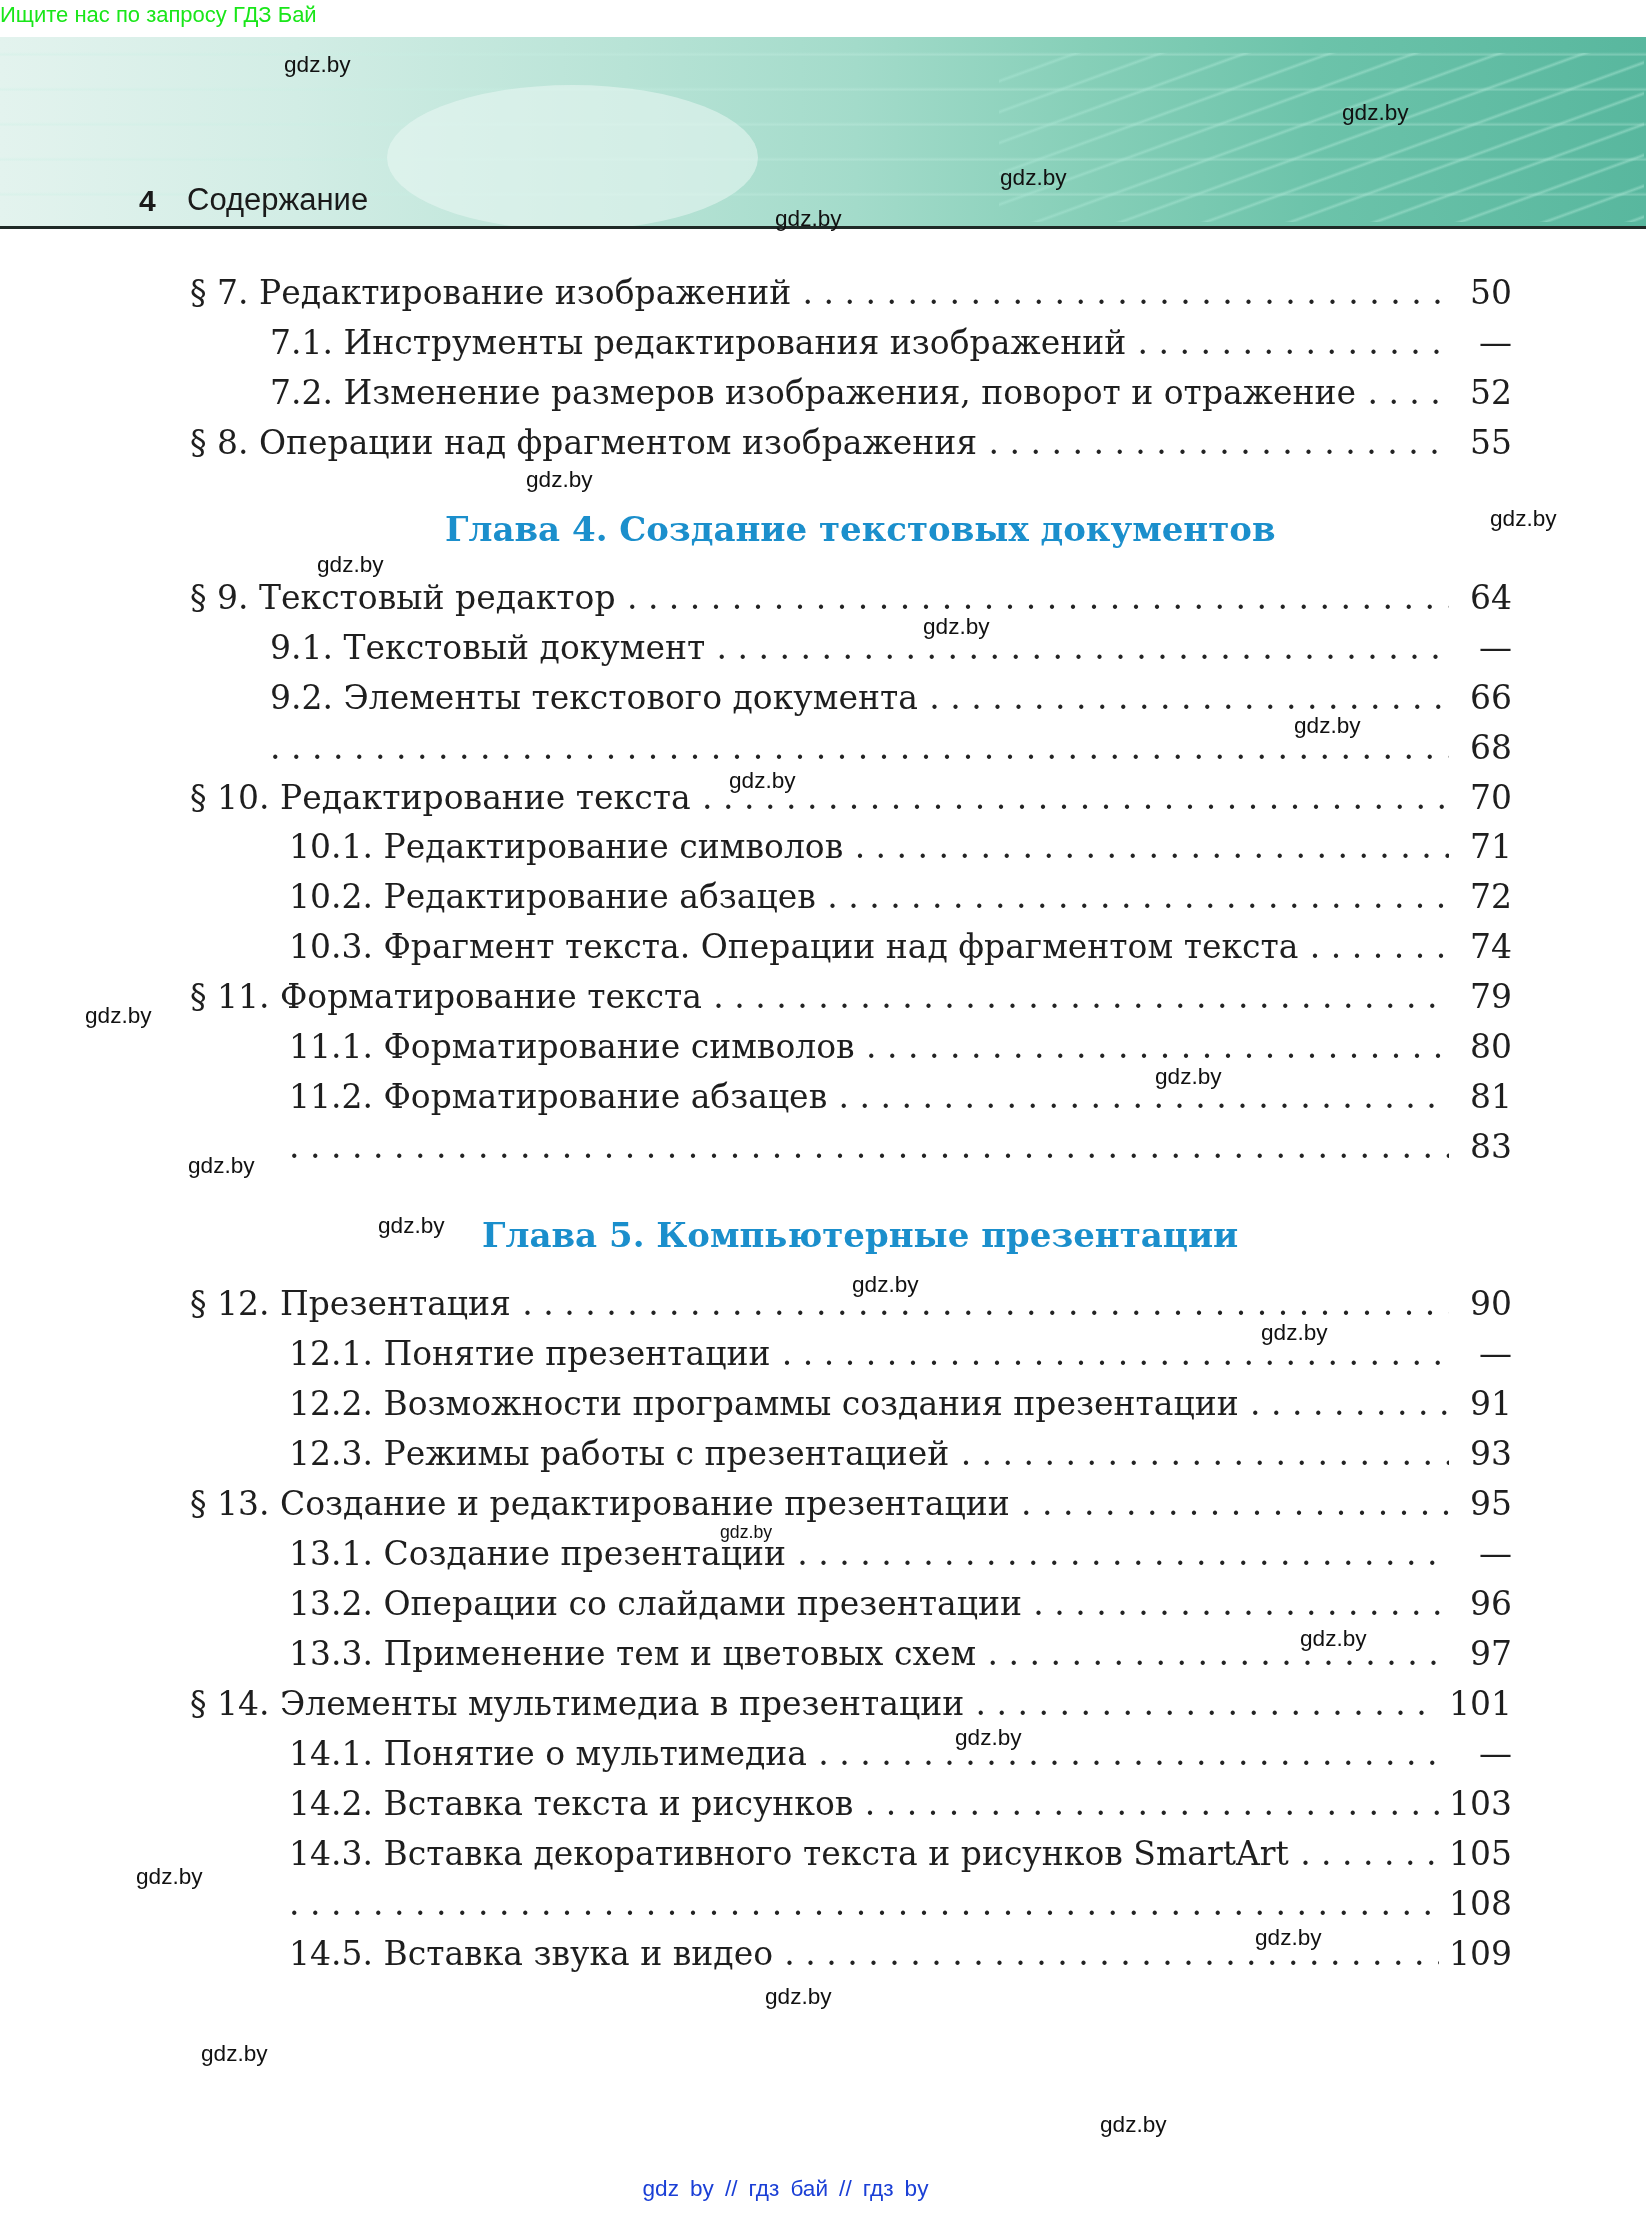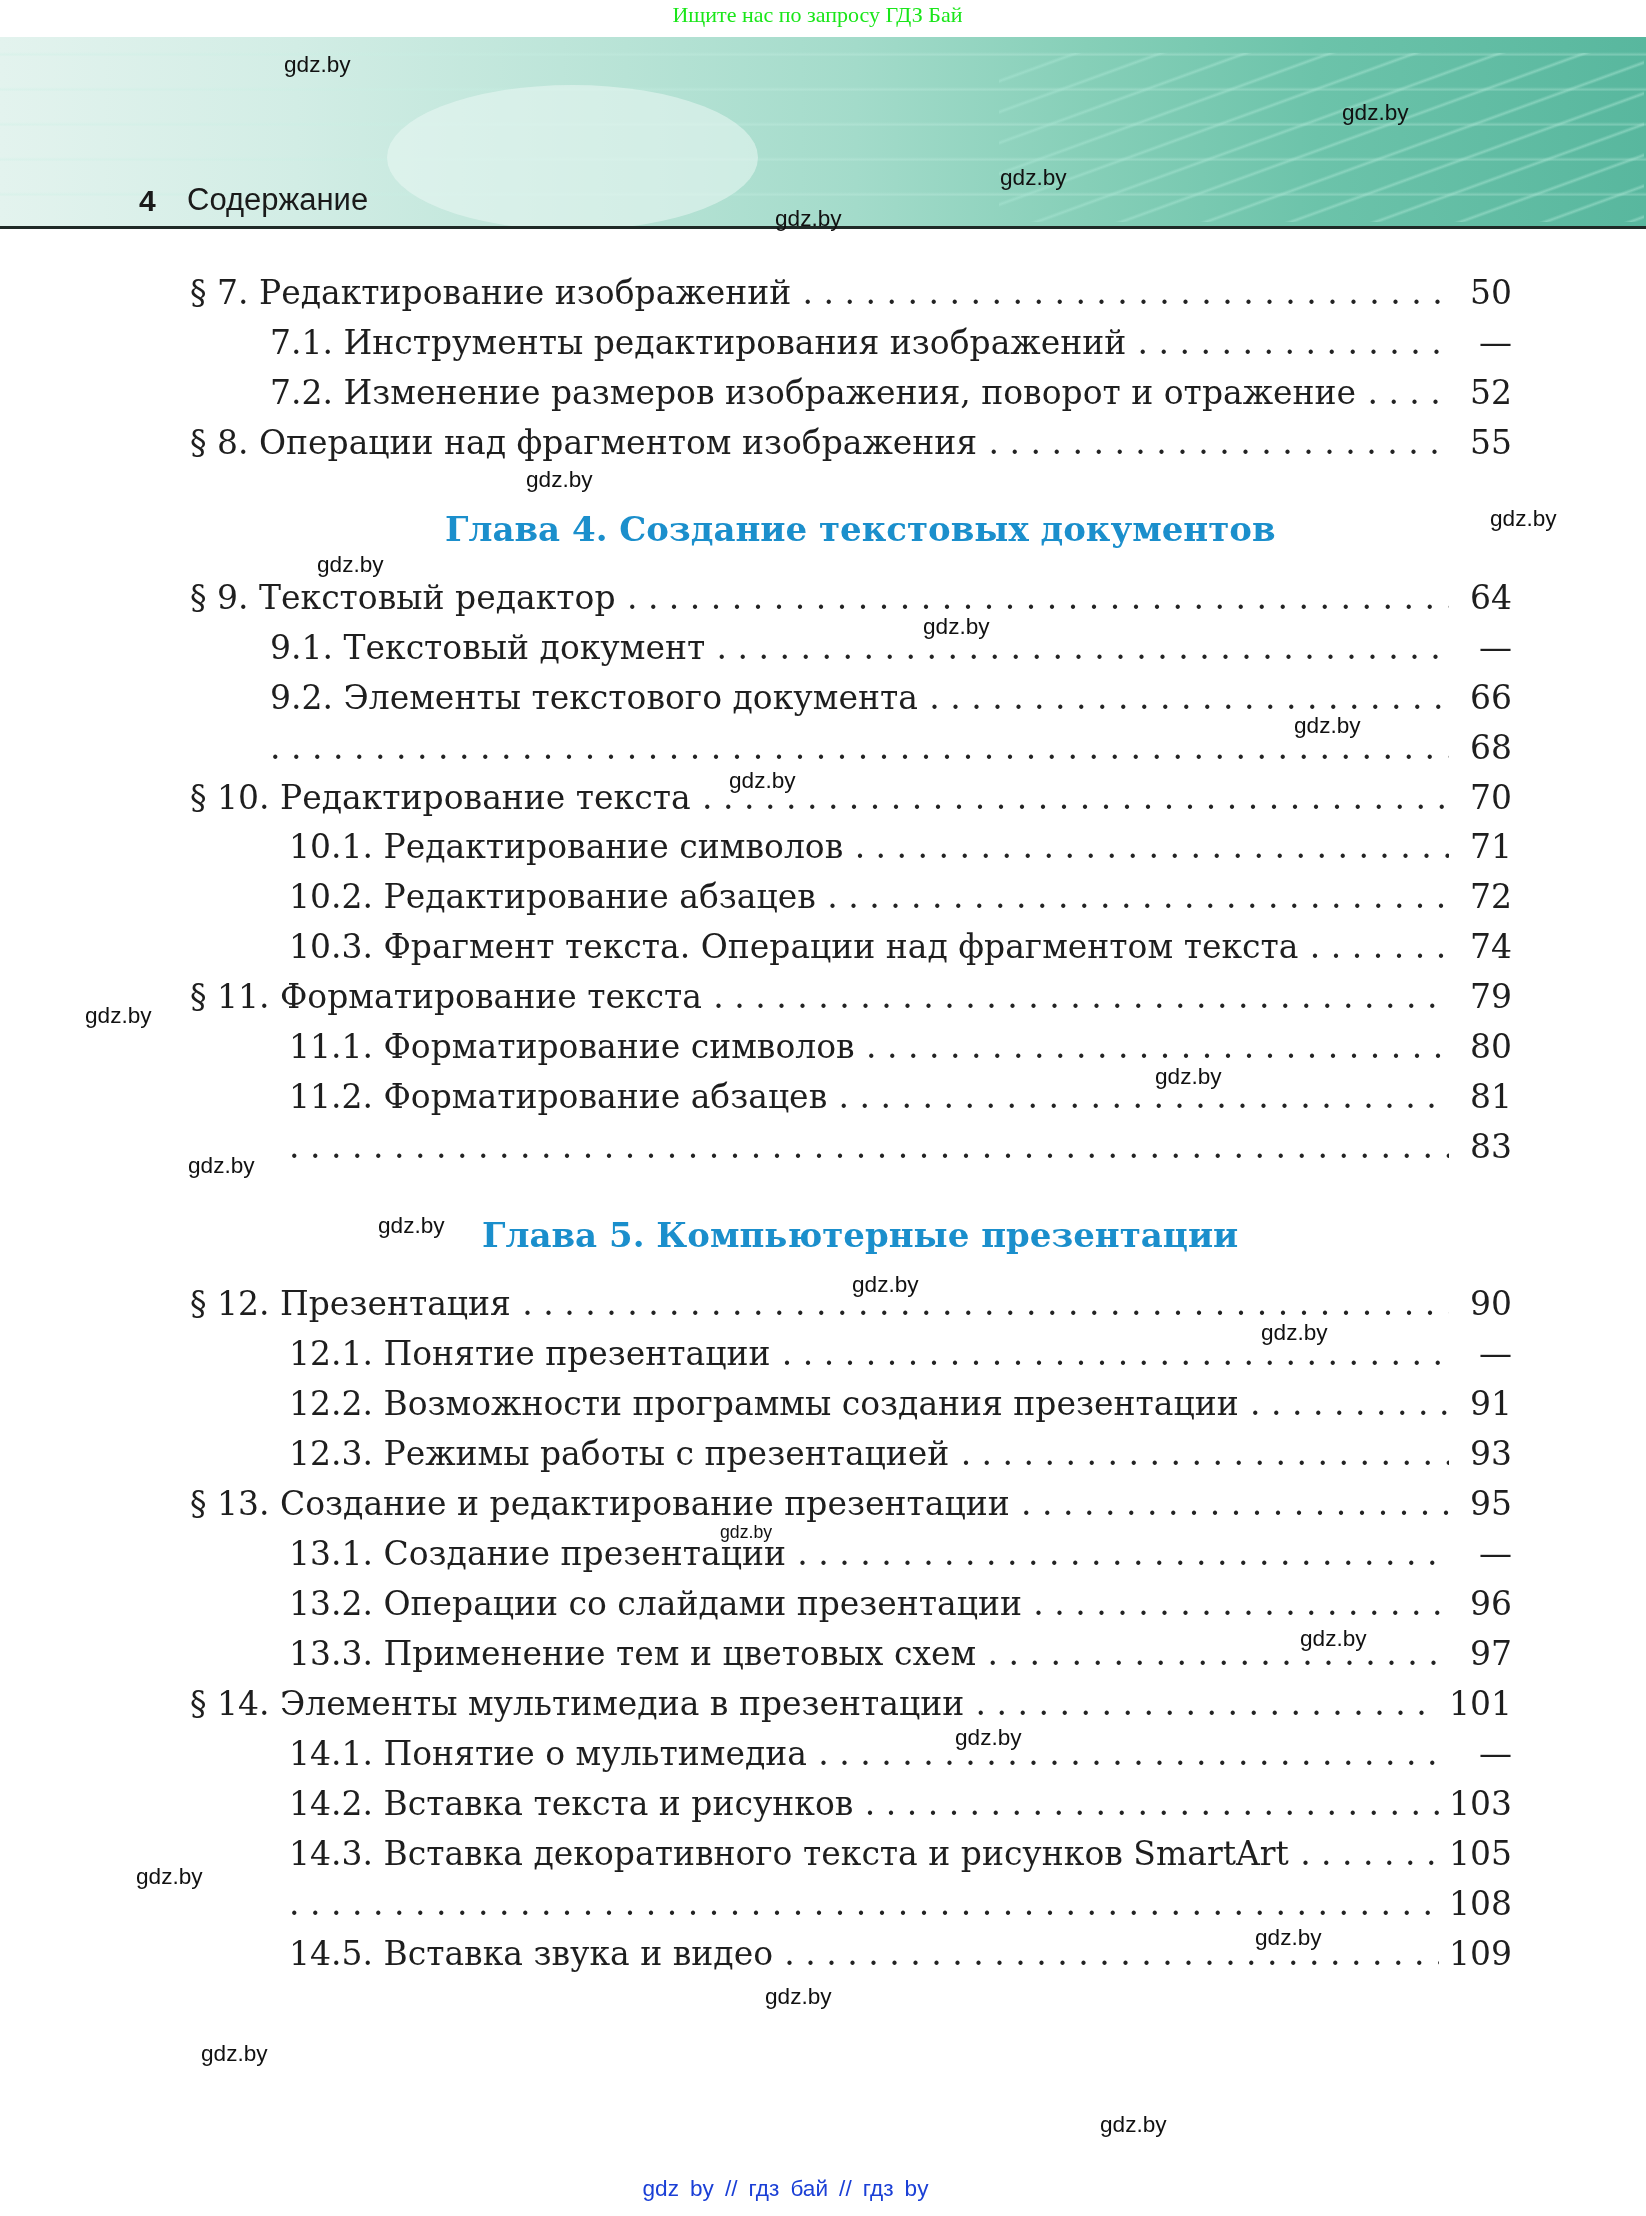--- a/index.html
+++ b/index.html
@@ -1,17 +1,17 @@
 <!DOCTYPE html>
 <html style="font-size:13px"><head>
 <meta charset="utf-8">
 <style>
   html, body { margin:0; padding:0; background:#ffffff; }
   body { width:1647px; height:2216px; position:relative; overflow:hidden; font-family:"DejaVu Serif", serif; color:#1e1e1e; }
-  .topnote { position:absolute; left:0; top:1.6px; width:1635px; text-align:center; font-family:Liberation Serif, serif; font-size:22px; color:#19e619; }
+  .topnote { position:absolute; left:0; top:1.6px; width:1635px; font-family:Liberation Sans, sans-serif; font-size:22px; color:#19e619; }
   .banner { position:absolute; left:0; top:37px; width:1647px; height:190px;
     background:
       repeating-linear-gradient(0deg, rgba(255,255,255,0.0) 0px, rgba(255,255,255,0.0) 31px, rgba(200,240,228,0.35) 32px, rgba(255,255,255,0.0) 35px),
       linear-gradient(90deg, #e3f3ee 0%, #d2ede5 18%, #b8e3d6 38%, #a3dbca 52%, #86cfb8 66%, #6cc3aa 80%, #58b79e 100%);
   }
   .banner .shape1 { position:absolute; left:387px; top:48px; width:371px; height:145px; border-radius:50%; background:rgba(235,248,244,0.55); }
   .banner .shape2 { position:absolute; left:999px; top:16px; width:645px; height:169px;
     background: repeating-linear-gradient(160deg, rgba(150,220,200,0.0) 0px, rgba(150,220,200,0.0) 24px, rgba(170,230,212,0.5) 26.6px, rgba(150,220,200,0.0) 29px); }
   .headline { position:absolute; left:0; top:226px; width:1647px; height:3.2px; background:#1f2a27; }
   .pagenum { position:absolute; left:139px; top:184px; font-family:"Liberation Sans", sans-serif; font-weight:bold; font-size:30px; color:#1a1a1a; }

